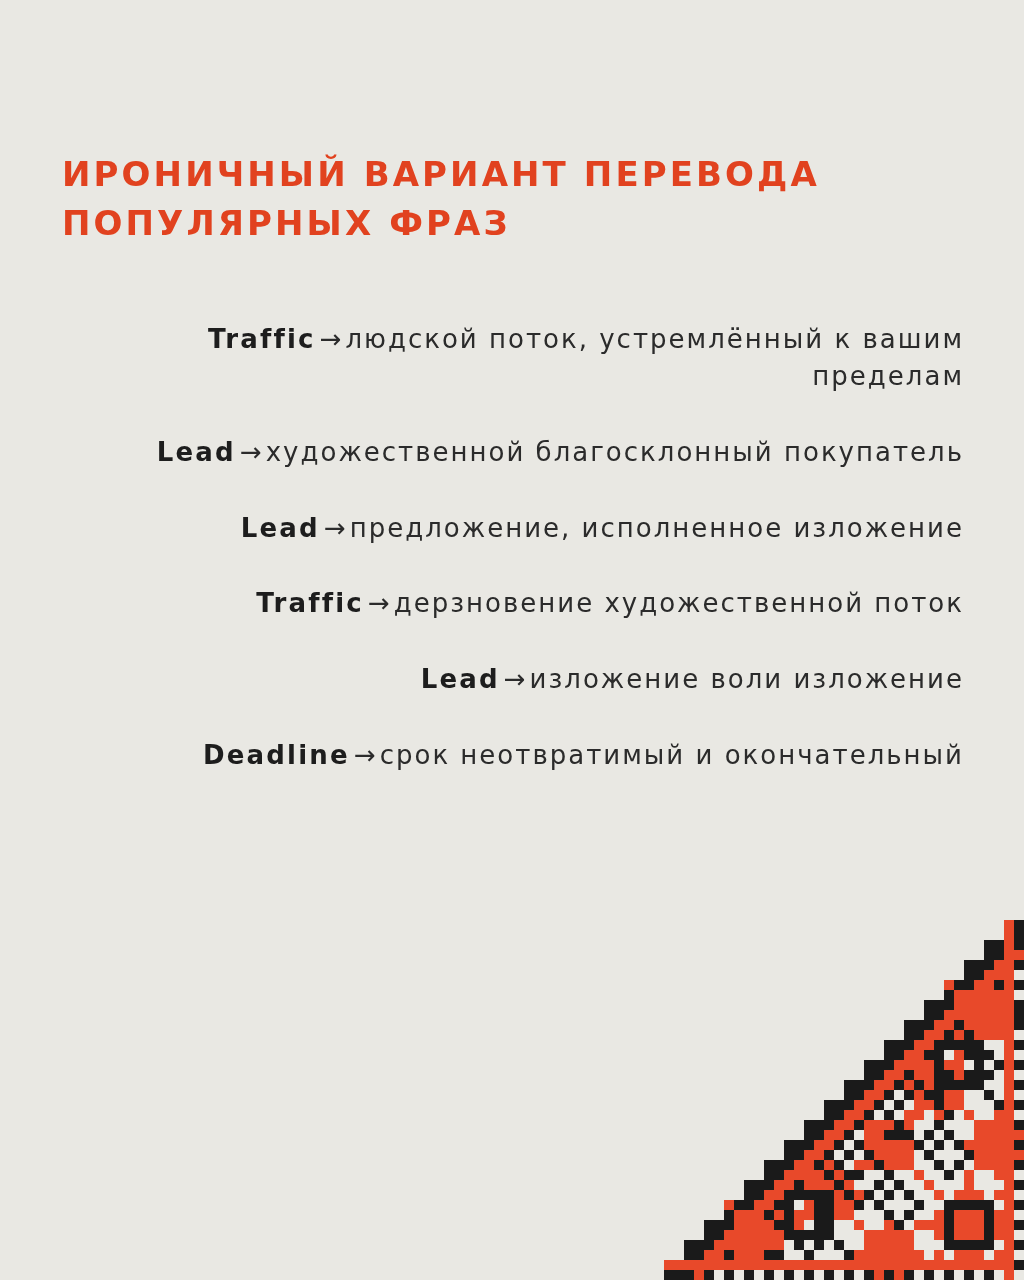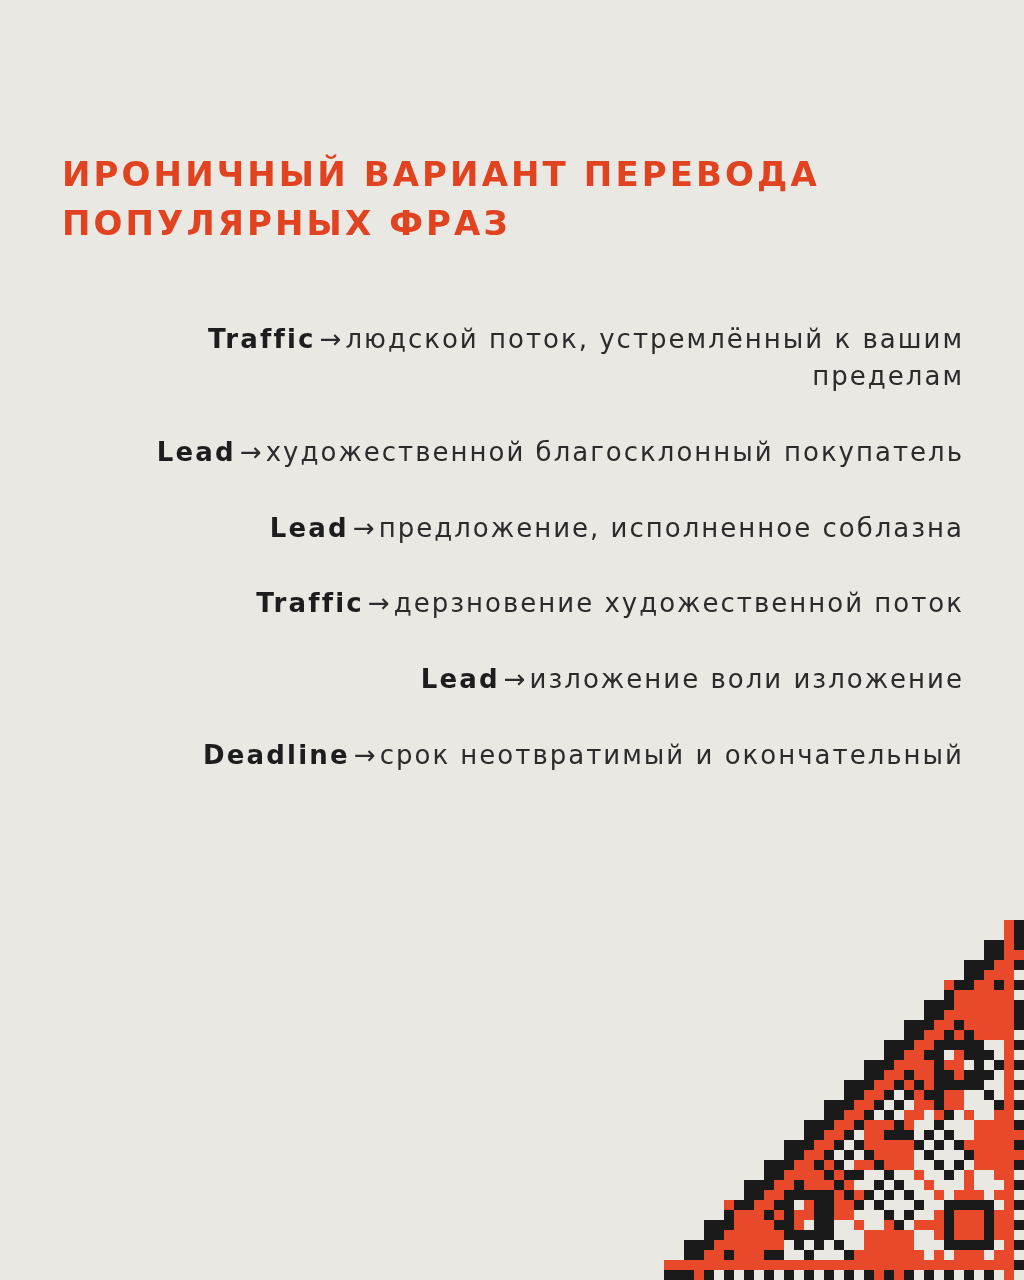--- a/index.html
+++ b/index.html
@@ -87,21 +87,21 @@
 
     <div class="entry">
       <span class="term">Traffic</span><span class="arrow">→</span><span class="gloss">людской поток, устремлённый к вашим пределам</span>
     </div>
 
     <div class="entry">
       <span class="term">Lead</span><span class="arrow">→</span><span class="gloss">художественной благосклонный покупатель</span>
     </div>
 
     <div class="entry">
-      <span class="term">Lead</span><span class="arrow">→</span><span class="gloss">предложение, исполненное соблазна</span>
+      <span class="term">Lead</span><span class="arrow">→</span><span class="gloss">предложение, исполненное изложение</span>
     </div>
 
     <div class="entry">
       <span class="term">Traffic</span><span class="arrow">→</span><span class="gloss">дерзновение художественной поток</span>
     </div>
 
     <div class="entry">
       <span class="term">Lead</span><span class="arrow">→</span><span class="gloss">изложение воли изложение</span>
     </div>
 

